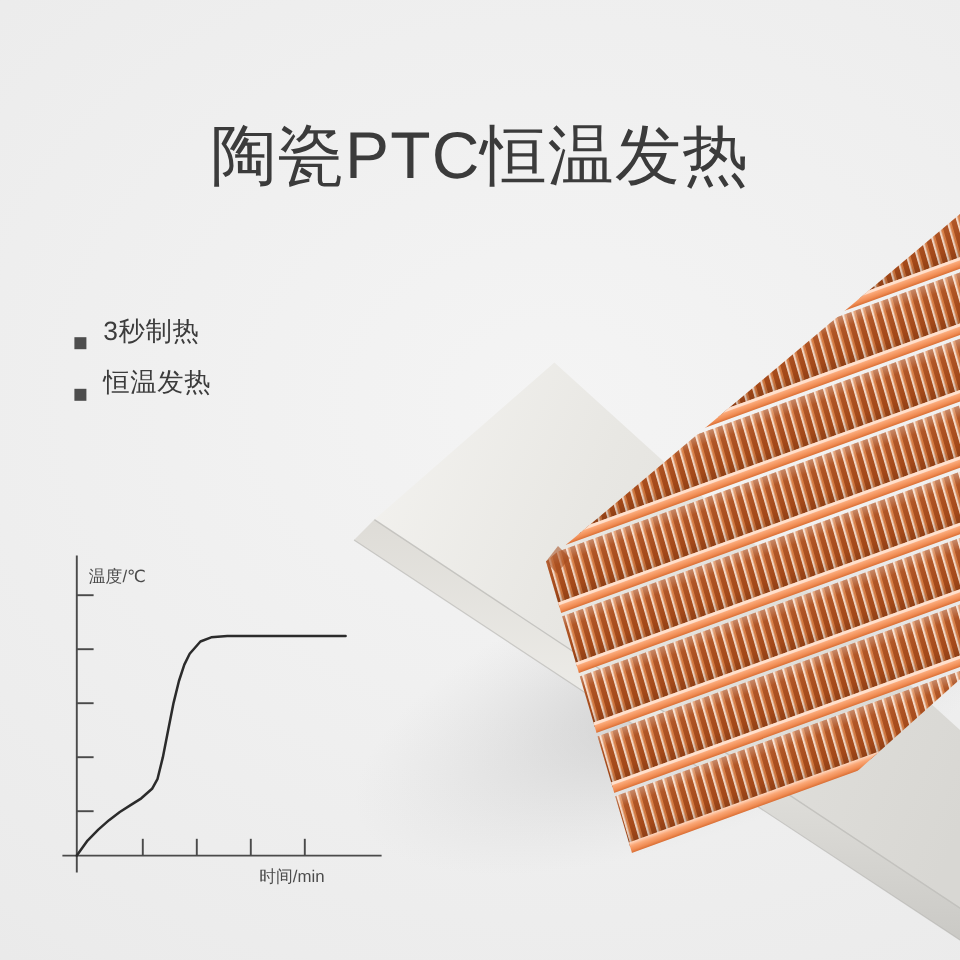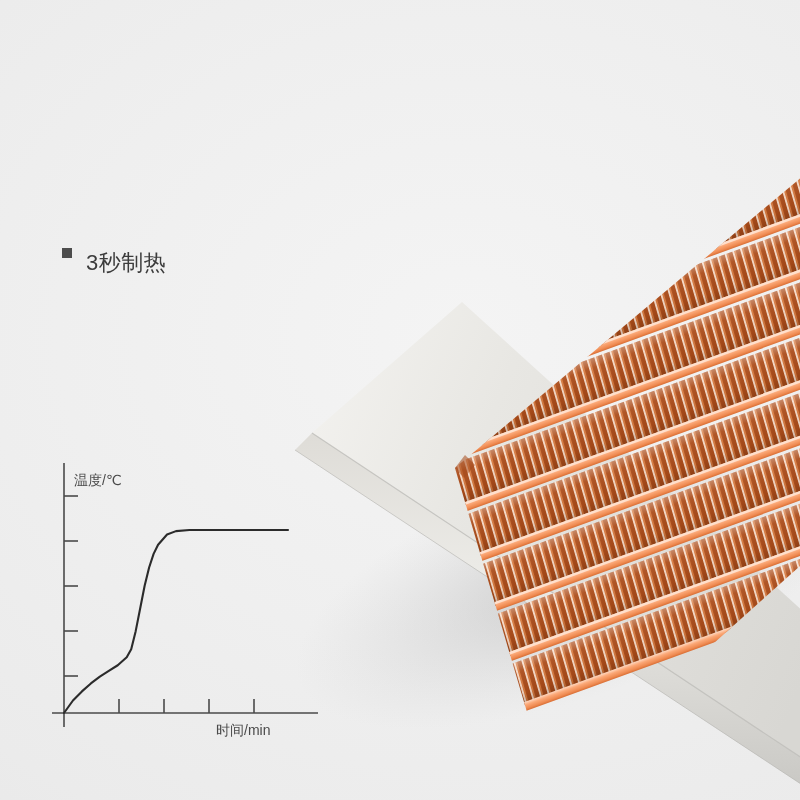--- a/index.html
+++ b/index.html
@@ -44,21 +44,21 @@
 
   
   #features {
     position: absolute;
     left: 62px;
     top: 248px;
     width: 240px;
   }
   .feature-row {
     display: flex;
-    align-items: flex-start;
+    align-items: flex-end;
     height: 43px;
   }
   .feature-bullet {
     width: 10px;
     height: 10px;
     background: #4d4d4d;
     margin-right: 14px;
     flex: 0 0 auto;
   }
   .feature-label {
@@ -214,25 +214,30 @@
             <rect x="-106" y="488" width="736" height="44" fill="url(#rowShade)"></rect>
             <rect x="-106" y="528" width="736" height="9" fill="url(#ridgeGrad)"></rect>
           </g>
         </g>
       </g>
 
       <polygon points="205,318 215,305 225,315 214,328" fill="#a64b1c" opacity="0.55"></polygon>
     </svg>
   </div>
 
+  <div id="title">陶瓷PTC恒温发热</div>
 
   <div id="features">
     <div class="feature-row">
       <span class="feature-bullet"></span>
       <span class="feature-label">3秒制热</span>
+    </div>
+    <div class="feature-row">
+      <span class="feature-bullet"></span>
+      <span class="feature-label">恒温发热</span>
     </div>
   </div>
 
   <div id="chart">
     <svg width="290" height="290" viewBox="0 0 290 290" xmlns="http://www.w3.org/2000/svg">
 
       <line x1="24" y1="8" x2="24" y2="272" stroke="#4a4a4a" stroke-width="1.6"></line>
       <line x1="12" y1="258" x2="278" y2="258" stroke="#4a4a4a" stroke-width="1.6"></line>
 
       <g stroke="#4a4a4a" stroke-width="1.6">

